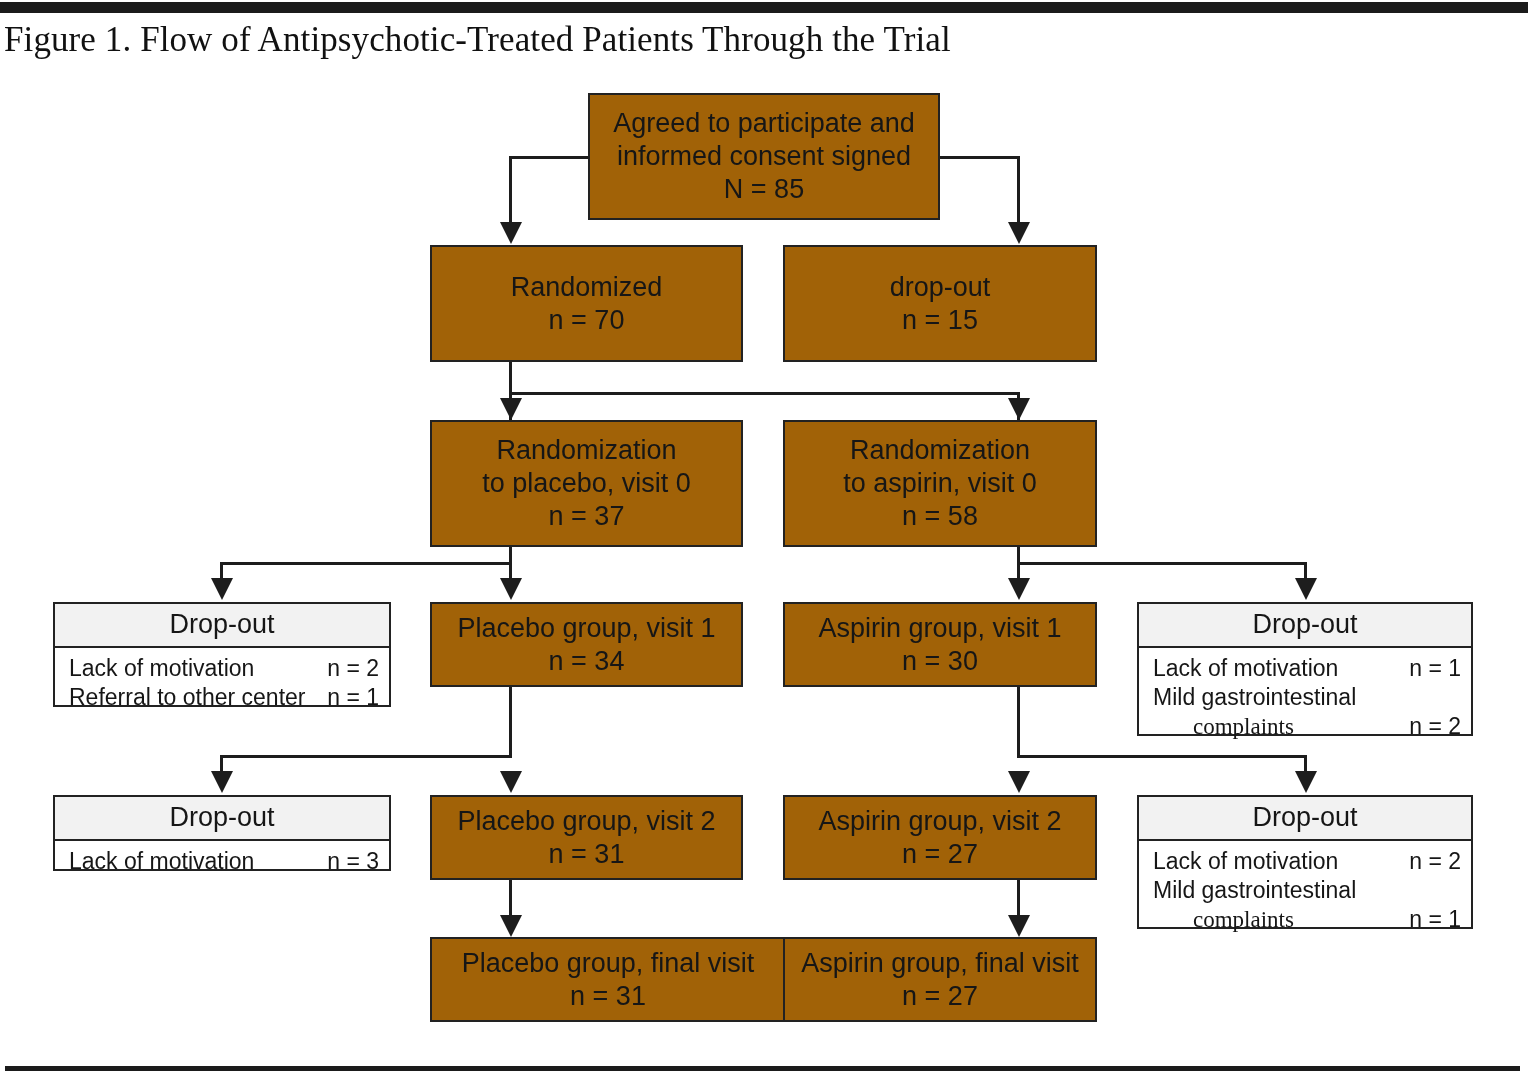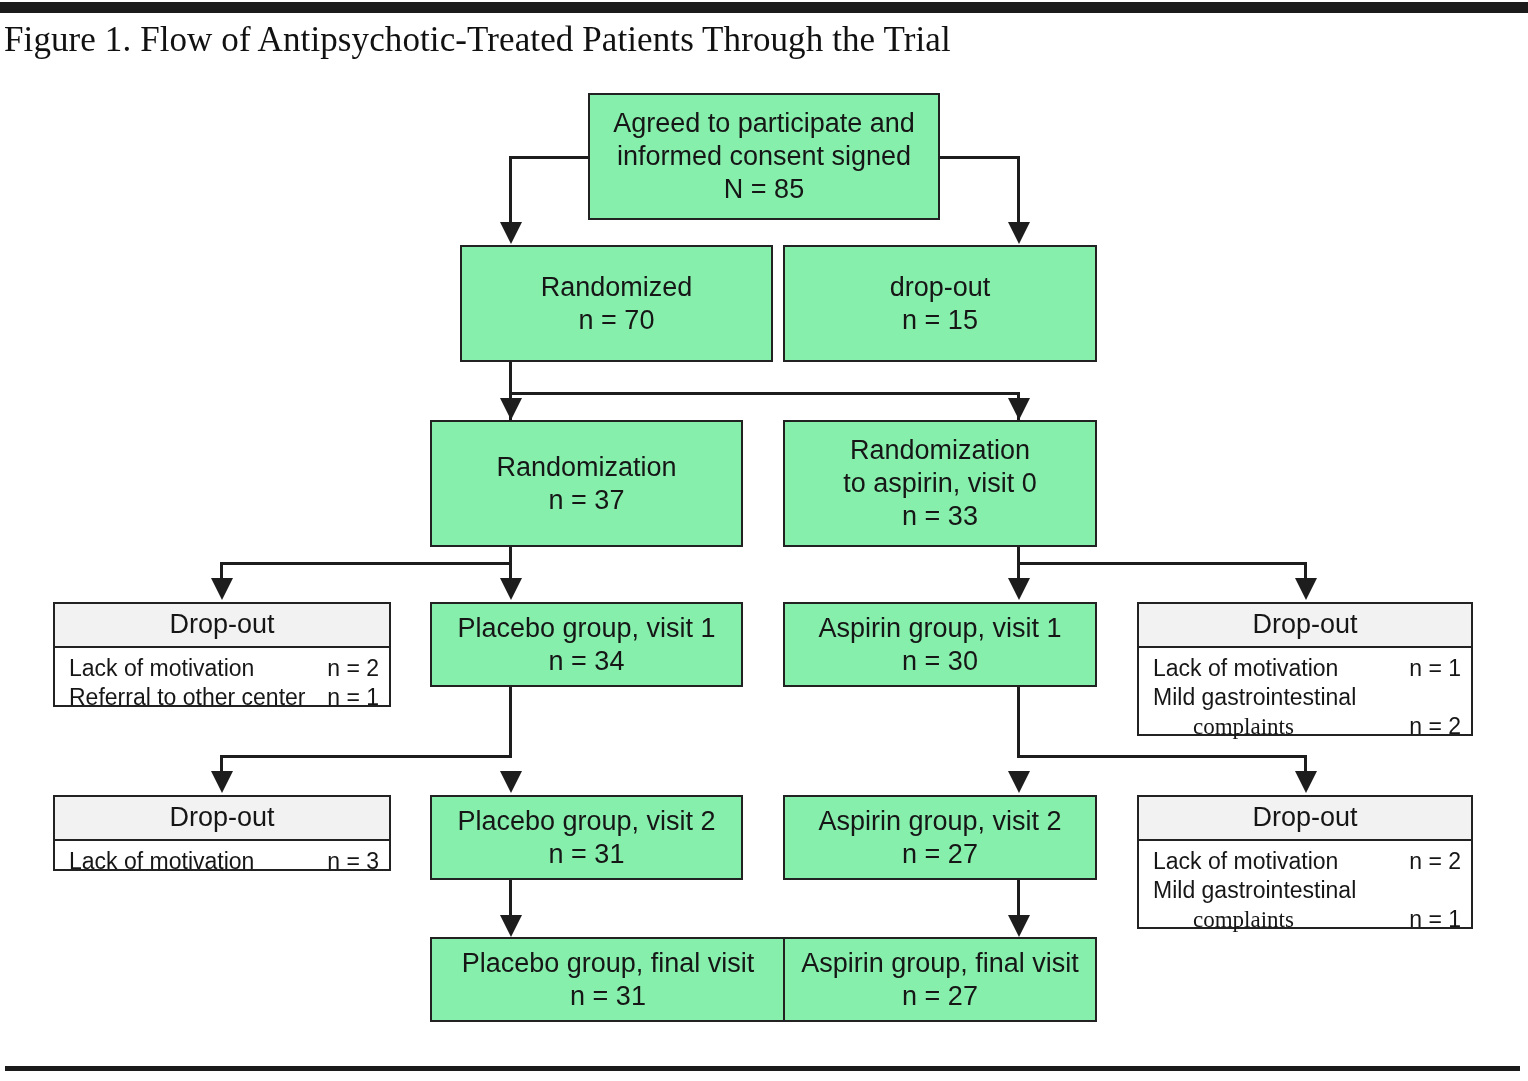--- a/index.html
+++ b/index.html
@@ -24,21 +24,21 @@
   .fig-title{
     position:absolute;left:4px;top:20px;
     font-family:"Liberation Serif","DejaVu Serif",serif;
     font-size:35px;line-height:40px;font-weight:400;color:#111;
     white-space:nowrap;letter-spacing:.1px;
   }
 
   
   .box{
     position:absolute;box-sizing:border-box;
-    border:2.5px solid #222;background:#86efac;
+    border:2.5px solid #222;background:#a16207;
     display:flex;flex-direction:column;align-items:center;justify-content:center;
     text-align:center;font-size:27px;line-height:33px;color:#161616;
   }
   .box .ln{display:block;white-space:nowrap;}
 
   
   .dobox{
     position:absolute;box-sizing:border-box;
     border:2.5px solid #222;background:#ffffff;
   }
@@ -119,39 +119,40 @@
   <div class="arrow" style="left:500px;top:915px;"></div>
   <div class="ln-v" style="left:1017px;top:879px;height:50px;"></div>
   <div class="arrow" style="left:1008px;top:915px;"></div>
 
   <div class="box" style="left:588px;top:93px;width:352px;height:127px;">
     <span class="ln">Agreed to participate and</span>
     <span class="ln">informed consent signed</span>
     <span class="ln">N = 85</span>
   </div>
 
-  <div class="box" style="left:430px;top:245px;width:313px;height:117px;margin-left:30px;">
+  <div class="box" style="left:430px;top:245px;width:313px;height:117px;">
     <span class="ln">Randomized</span>
     <span class="ln">n = 70</span>
   </div>
 
   <div class="box" style="left:783px;top:245px;width:314px;height:117px;">
     <span class="ln">drop-out</span>
     <span class="ln">n = 15</span>
   </div>
 
   <div class="box" style="left:430px;top:420px;width:313px;height:127px;">
     <span class="ln">Randomization</span>
+    <span class="ln">to placebo, visit 0</span>
     <span class="ln">n = 37</span>
   </div>
 
   <div class="box" style="left:783px;top:420px;width:314px;height:127px;">
     <span class="ln">Randomization</span>
     <span class="ln">to aspirin, visit 0</span>
-    <span class="ln">n = 33</span>
+    <span class="ln">n = 58</span>
   </div>
 
   <div class="box" style="left:430px;top:602px;width:313px;height:85px;">
     <span class="ln">Placebo group, visit 1</span>
     <span class="ln">n = 34</span>
   </div>
 
   <div class="box" style="left:783px;top:602px;width:314px;height:85px;text-align:right;">
     <span class="ln">Aspirin group, visit 1</span>
     <span class="ln">n = 30</span>

